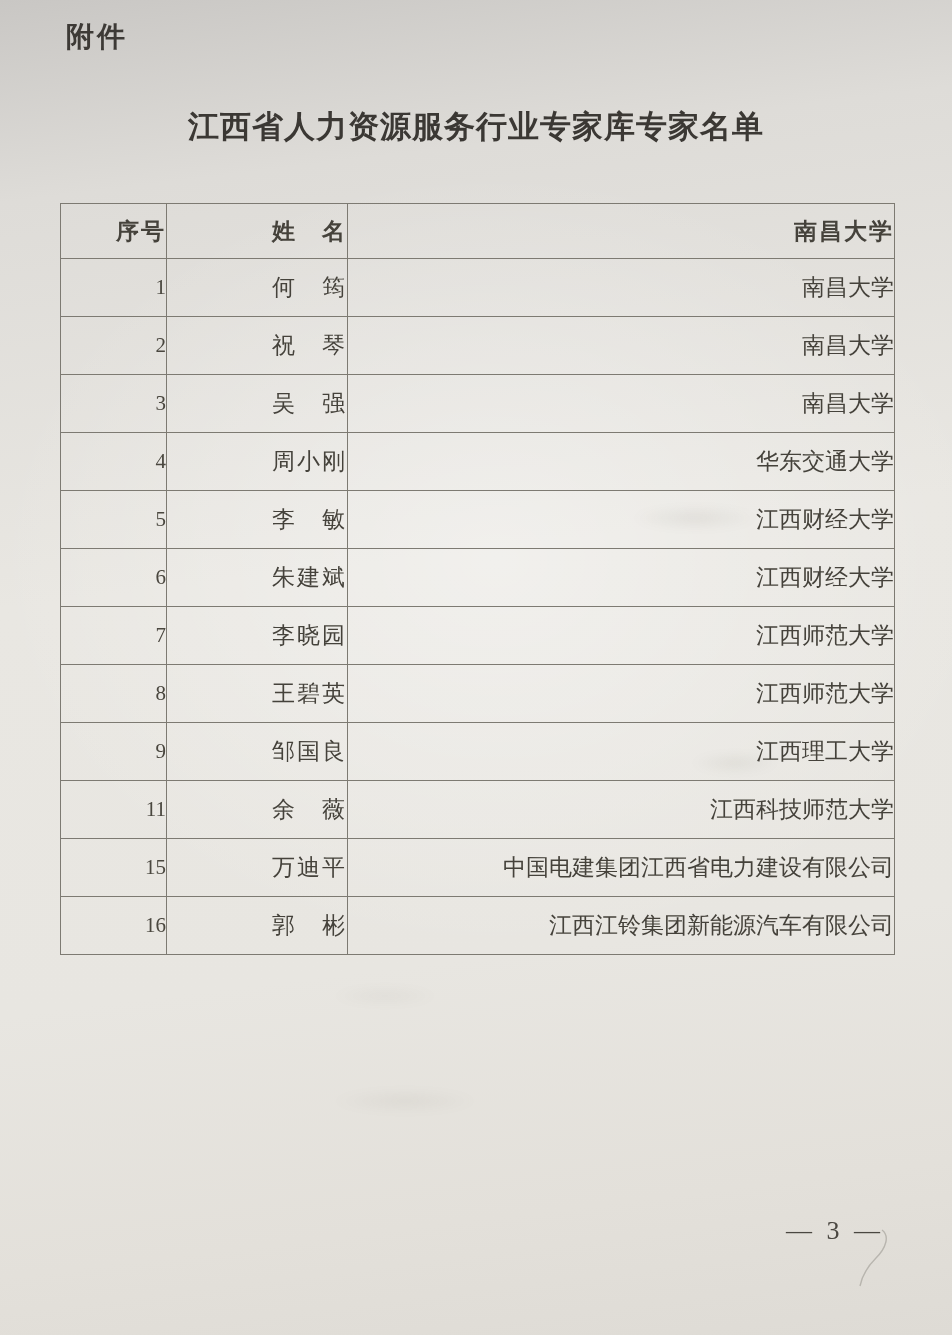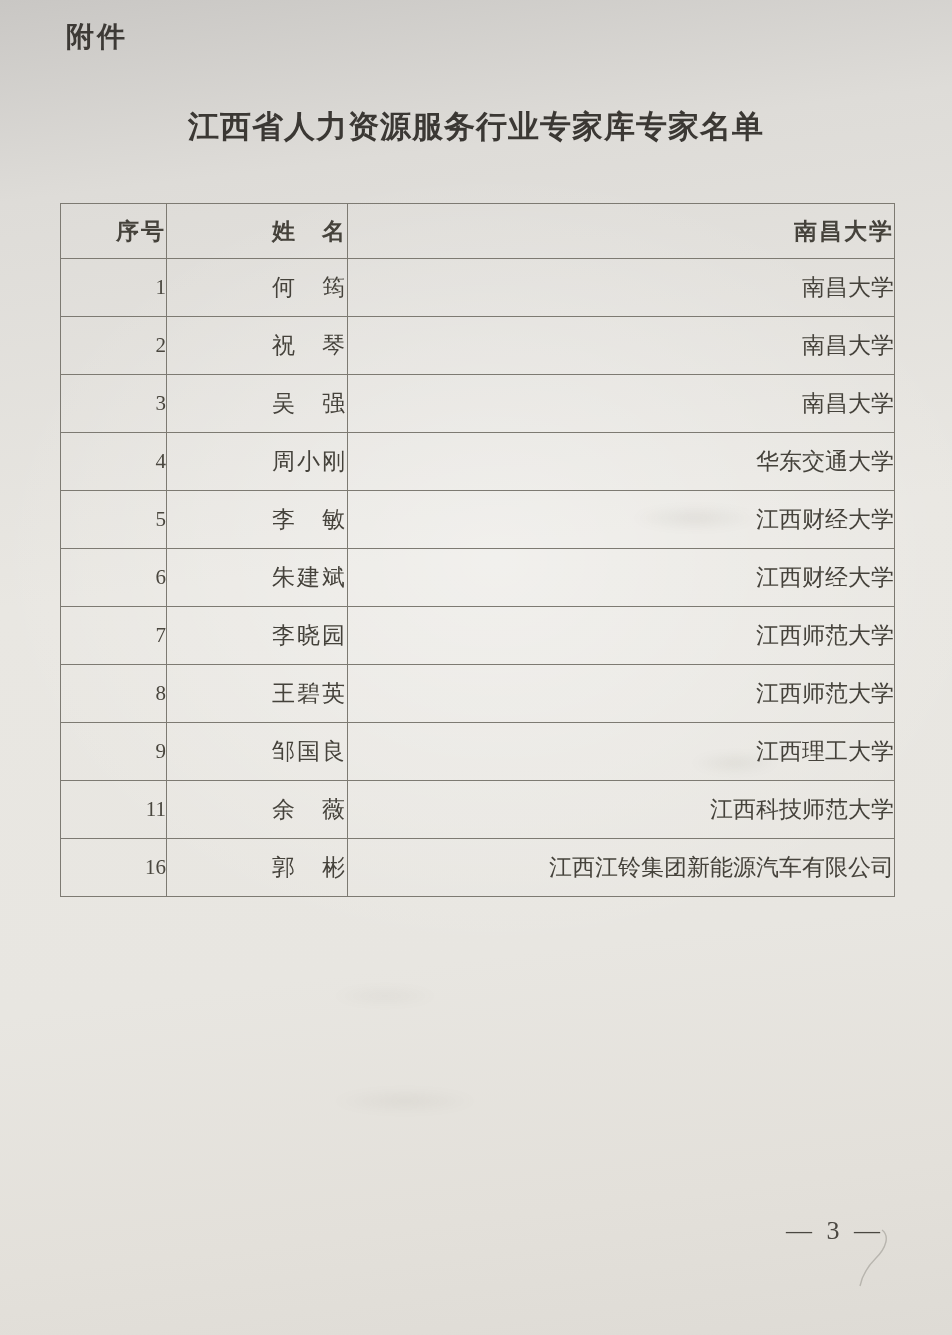--- a/index.html
+++ b/index.html
@@ -134,20 +134,25 @@
           <td class="no">9</td>
           <td class="name">邹国良</td>
           <td class="org">江西理工大学</td>
         </tr>
         <tr>
           <td class="no">11</td>
           <td class="name">余　薇</td>
           <td class="org">江西科技师范大学</td>
         </tr>
         <tr>
+          <td class="no">15</td>
+          <td class="name">万迪平</td>
+          <td class="org">中国电建集团江西省电力建设有限公司</td>
+        </tr>
+        <tr>
           <td class="no">16</td>
           <td class="name">郭　彬</td>
           <td class="org">江西江铃集团新能源汽车有限公司</td>
         </tr>
       </tbody>
   </table>
 
   <div class="ghost g1"></div>
   <div class="ghost g2"></div>
   <div class="ghost g3"></div>

